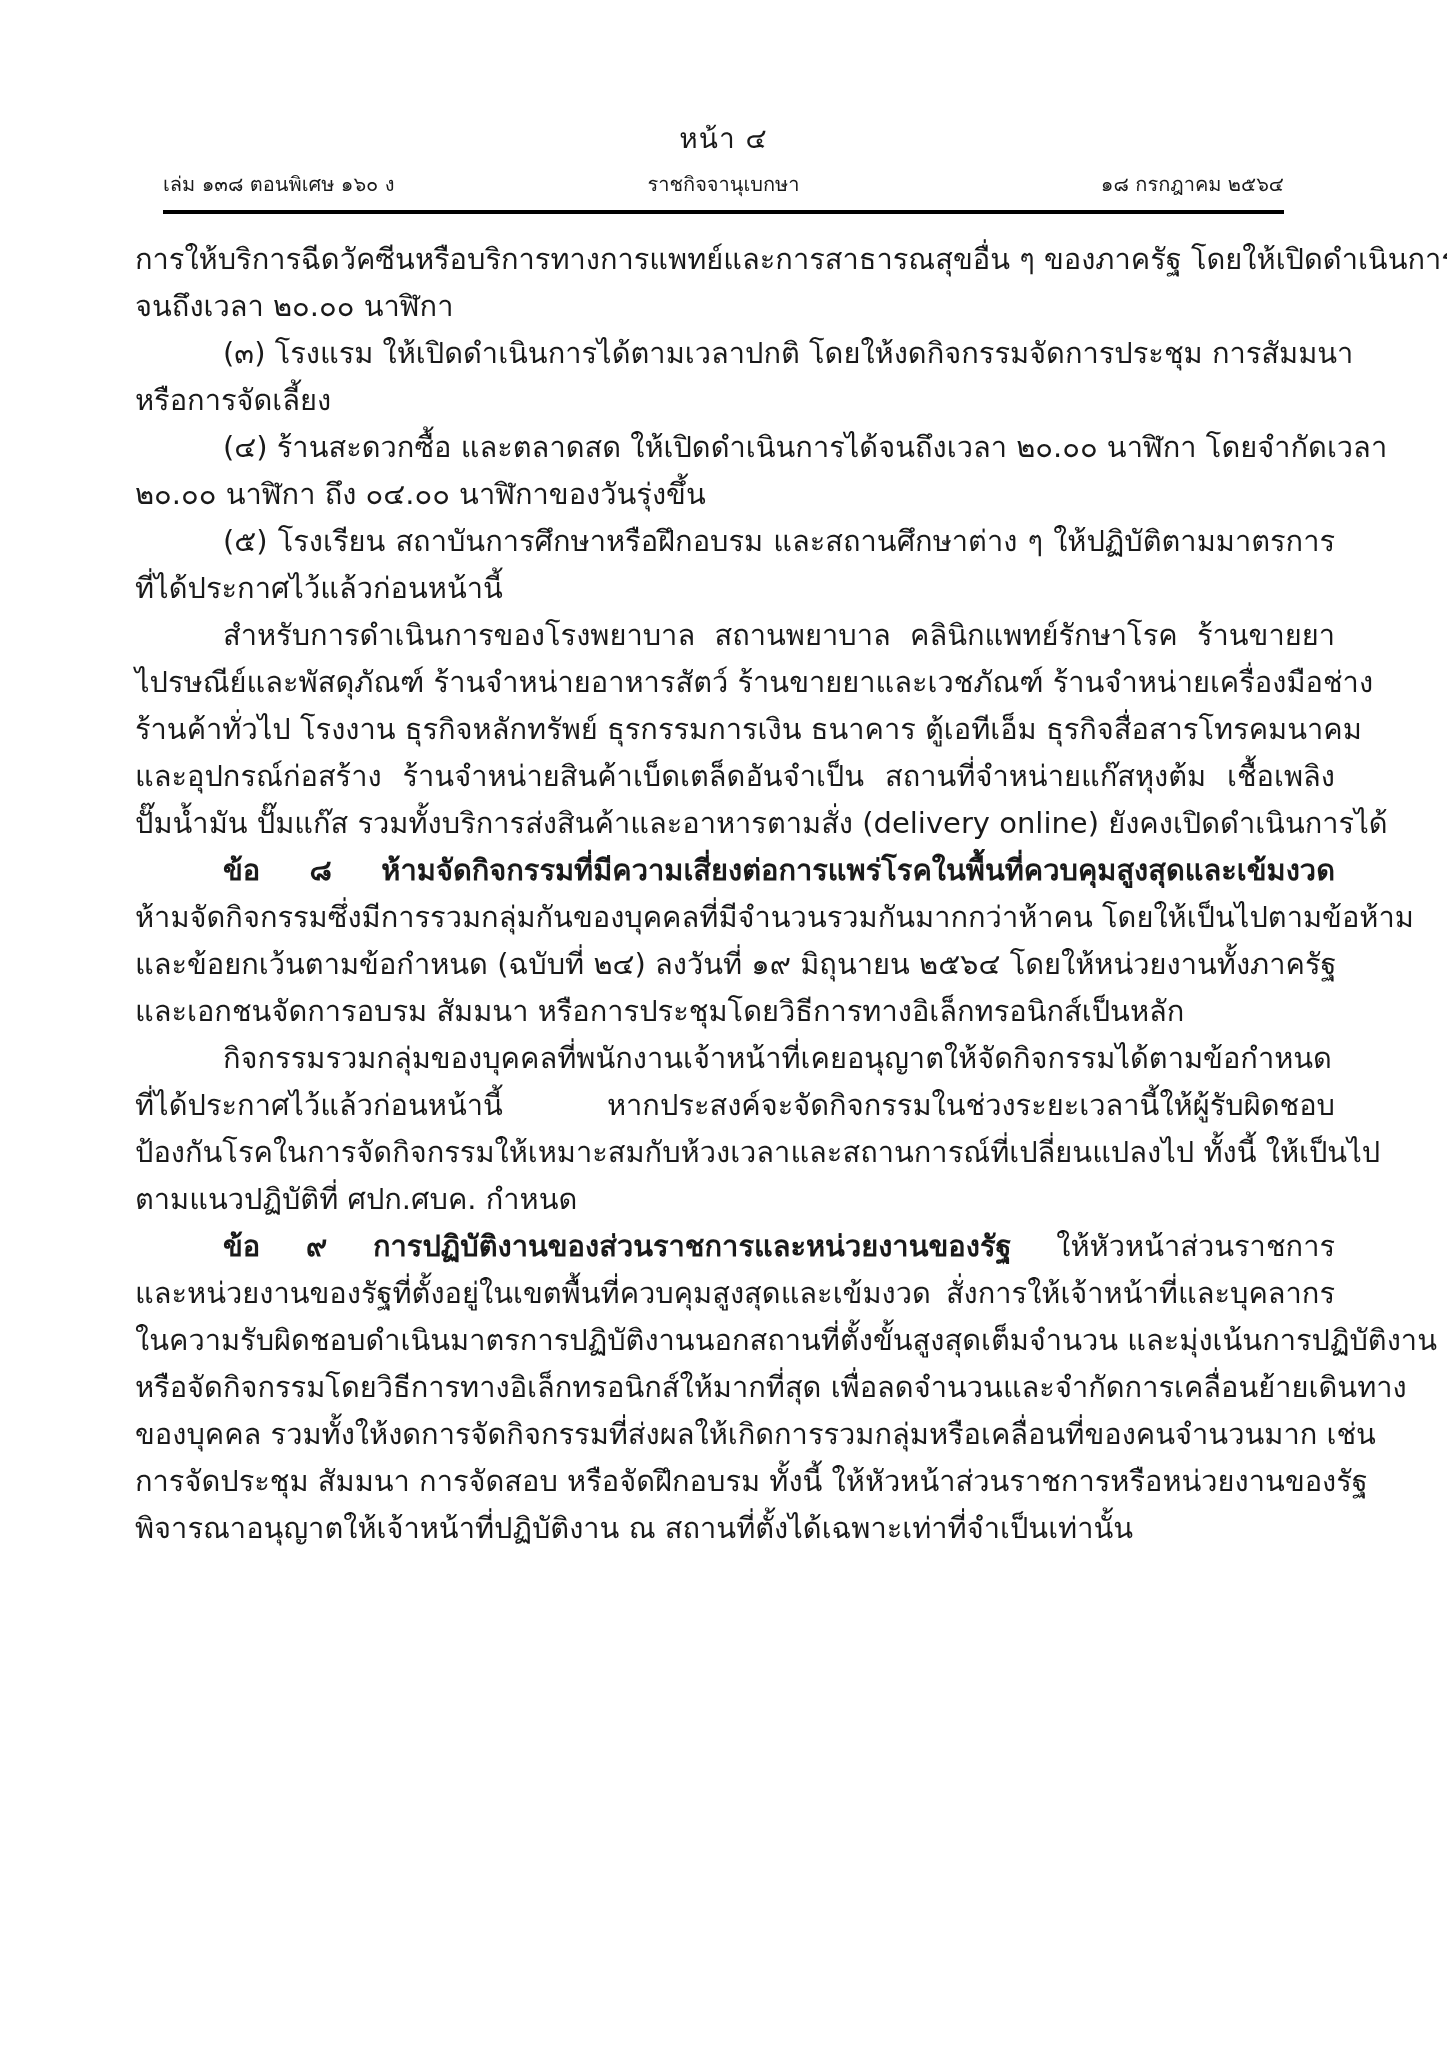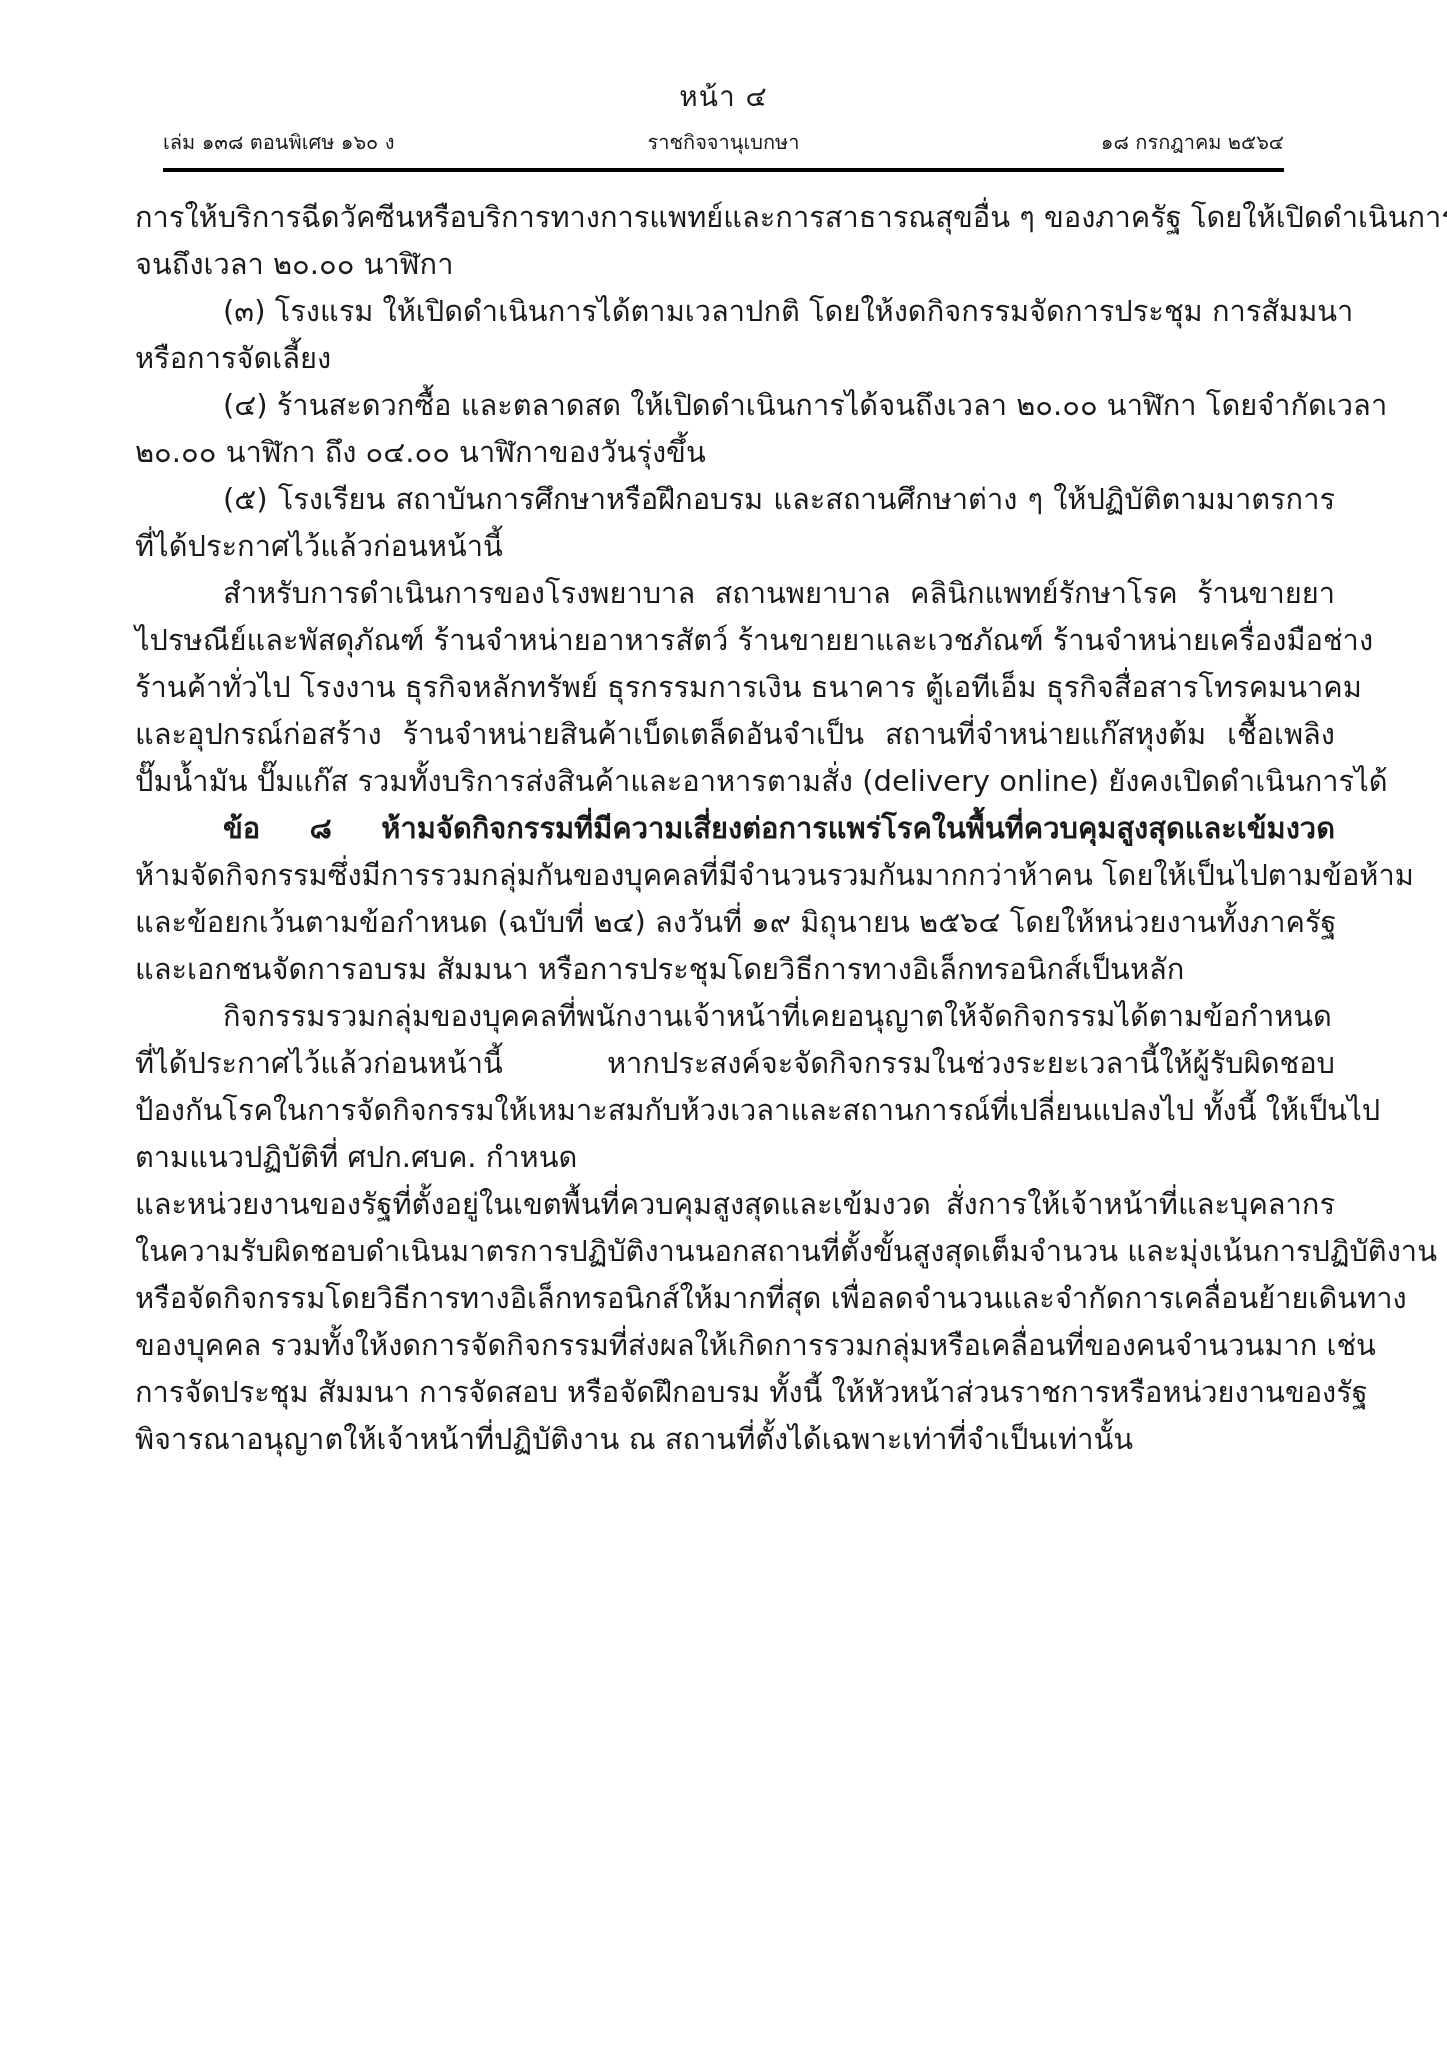--- a/index.html
+++ b/index.html
@@ -13,21 +13,21 @@
     width: 1447px;
     height: 2047px;
     margin: 0 auto;
     background: #ffffff;
     color: #1a1a1a;
     font-family: "DejaVu Sans", "Liberation Sans", sans-serif;
     overflow: hidden;
   }
   .page-header {
     margin: 0 163px;
-    padding-top: 76px;
+    padding-top: 118px;
   }
   .page-number {
     text-align: center;
     font-size: 28px;
     line-height: 42px;
     letter-spacing: 1px;
   }
   .header-row {
     display: grid;
     grid-template-columns: 1fr auto 1fr;
@@ -94,20 +94,21 @@
       <div class="line"><span>และอุปกรณ์ก่อสร้าง ร้านจำหน่ายสินค้าเบ็ดเตล็ดอันจำเป็น สถานที่จำหน่ายแก๊สหุงต้ม เชื้อเพลิง</span></div>
       <div class="line"><span>ปั๊มน้ำมัน ปั๊มแก๊ส รวมทั้งบริการส่งสินค้าและอาหารตามสั่ง (delivery online) ยังคงเปิดดำเนินการได้</span></div>
       <div class="line ind"><span class="b">ข้อ ๘ ห้ามจัดกิจกรรมที่มีความเสี่ยงต่อการแพร่โรคในพื้นที่ควบคุมสูงสุดและเข้มงวด</span></div>
       <div class="line"><span>ห้ามจัดกิจกรรมซึ่งมีการรวมกลุ่มกันของบุคคลที่มีจำนวนรวมกันมากกว่าห้าคน โดยให้เป็นไปตามข้อห้าม</span></div>
       <div class="line"><span>และข้อยกเว้นตามข้อกำหนด (ฉบับที่ ๒๔) ลงวันที่ ๑๙ มิถุนายน ๒๕๖๔ โดยให้หน่วยงานทั้งภาครัฐ</span></div>
       <div class="line end"><span>และเอกชนจัดการอบรม สัมมนา หรือการประชุมโดยวิธีการทางอิเล็กทรอนิกส์เป็นหลัก</span></div>
       <div class="line ind"><span>กิจกรรมรวมกลุ่มของบุคคลที่พนักงานเจ้าหน้าที่เคยอนุญาตให้จัดกิจกรรมได้ตามข้อกำหนด</span></div>
       <div class="line"><span>ที่ได้ประกาศไว้แล้วก่อนหน้านี้ หากประสงค์จะจัดกิจกรรมในช่วงระยะเวลานี้ให้ผู้รับผิดชอบ</span></div>
       <div class="line"><span>ป้องกันโรคในการจัดกิจกรรมให้เหมาะสมกับห้วงเวลาและสถานการณ์ที่เปลี่ยนแปลงไป ทั้งนี้ ให้เป็นไป</span></div>
       <div class="line end"><span>ตามแนวปฏิบัติที่ ศปก.ศบค. กำหนด</span></div>
+      <div class="line ind"><span class="b">ข้อ ๙ การปฏิบัติงานของส่วนราชการและหน่วยงานของรัฐ</span><span> ให้หัวหน้าส่วนราชการ</span></div>
       <div class="line"><span>และหน่วยงานของรัฐที่ตั้งอยู่ในเขตพื้นที่ควบคุมสูงสุดและเข้มงวด สั่งการให้เจ้าหน้าที่และบุคลากร</span></div>
       <div class="line"><span>ในความรับผิดชอบดำเนินมาตรการปฏิบัติงานนอกสถานที่ตั้งขั้นสูงสุดเต็มจำนวน และมุ่งเน้นการปฏิบัติงาน</span></div>
       <div class="line"><span>หรือจัดกิจกรรมโดยวิธีการทางอิเล็กทรอนิกส์ให้มากที่สุด เพื่อลดจำนวนและจำกัดการเคลื่อนย้ายเดินทาง</span></div>
       <div class="line"><span>ของบุคคล รวมทั้งให้งดการจัดกิจกรรมที่ส่งผลให้เกิดการรวมกลุ่มหรือเคลื่อนที่ของคนจำนวนมาก เช่น</span></div>
       <div class="line"><span>การจัดประชุม สัมมนา การจัดสอบ หรือจัดฝึกอบรม ทั้งนี้ ให้หัวหน้าส่วนราชการหรือหน่วยงานของรัฐ</span></div>
       <div class="line end"><span>พิจารณาอนุญาตให้เจ้าหน้าที่ปฏิบัติงาน ณ สถานที่ตั้งได้เฉพาะเท่าที่จำเป็นเท่านั้น</span></div>
     </div>
 </div>
 
 </body></html>

